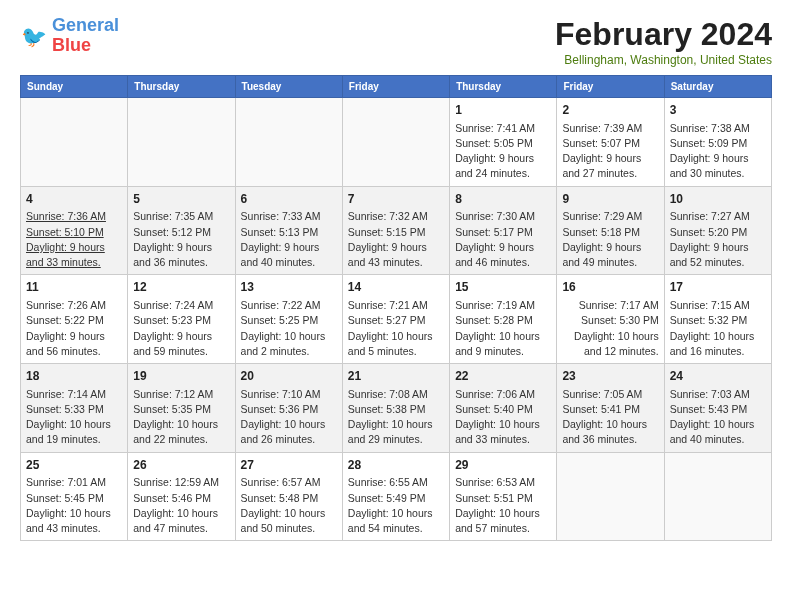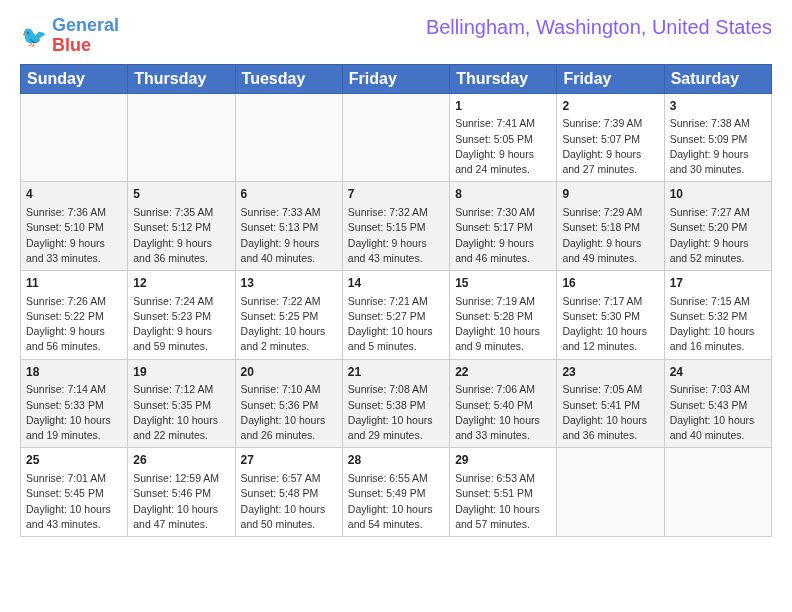--- a/index.html
+++ b/index.html
@@ -37,34 +37,34 @@
     }
     .title-block {
       text-align: right;
     }
     .month-year {
       font-size: 32px;
       font-weight: bold;
       color: #222;
     }
     .location {
-      font-size: 20px;
-      color: #8b5cf6;
+      font-size: 12px;
+      color: #4d7c0f;
     }
     table {
       width: 100%;
       border-collapse: collapse;
       font-size: 11px;
     }
     thead tr th {
       background-color: #4472c4;
       color: #fff;
       text-align: left;
       padding: 5px 6px;
-      font-size: 16px;
+      font-size: 10px;
       font-weight: bold;
       border: 1px solid #3a62a8;
     }
     tbody tr td {
       border: 1px solid #ccc;
       vertical-align: top;
       padding: 4px 5px;
       height: 78px;
       width: 14.28%;
       color: #222;
@@ -100,20 +100,21 @@
       <svg viewBox="0 0 40 40" xmlns="http://www.w3.org/2000/svg">
         <text x="2" y="32" font-size="30" fill="#4a90d9">🐦</text>
       </svg>
     </div>
     <div class="logo-text">
       <div><span>General</span></div>
       <div><span style="color:#ef4444;">Blue</span></div>
     </div>
   </div>
   <div class="title-block">
+    <div class="month-year">February 2024</div>
     <div class="location">Bellingham, Washington, United States</div>
   </div>
 </div>
 
 <table>
   <thead>
     <tr id="dow-header">
     <th>Sunday</th>
         <th>Thursday</th>
         <th>Tuesday</th>
@@ -147,21 +148,21 @@
           <span class="day-number">3</span>
           <div class="day-info" style="white-space: pre-line;">Sunrise: 7:38 AM
 Sunset: 5:09 PM
 Daylight: 9 hours
 and 30 minutes.</div>
         </td>
       </tr>
       <tr>
         <td>
           <span class="day-number">4</span>
-          <div class="day-info" style="white-space: pre-line;">Sunrise: 7:36 AM
+          <div class="day-info" style="white-space: pre-line; text-decoration: underline;">Sunrise: 7:36 AM
 Sunset: 5:10 PM
 Daylight: 9 hours
 and 33 minutes.</div>
         </td>
         <td>
           <span class="day-number">5</span>
           <div class="day-info" style="white-space: pre-line;">Sunrise: 7:35 AM
 Sunset: 5:12 PM
 Daylight: 9 hours
 and 36 minutes.</div>
@@ -233,21 +234,21 @@
         </td>
         <td>
           <span class="day-number">15</span>
           <div class="day-info" style="white-space: pre-line;">Sunrise: 7:19 AM
 Sunset: 5:28 PM
 Daylight: 10 hours
 and 9 minutes.</div>
         </td>
         <td>
           <span class="day-number">16</span>
-          <div class="day-info" style="white-space: pre-line;">Sunrise: 7:17 AM
+          <div class="day-info" style="white-space: pre-line; text-align: right;">Sunrise: 7:17 AM
 Sunset: 5:30 PM
 Daylight: 10 hours
 and 12 minutes.</div>
         </td>
         <td>
           <span class="day-number">17</span>
           <div class="day-info" style="white-space: pre-line;">Sunrise: 7:15 AM
 Sunset: 5:32 PM
 Daylight: 10 hours
 and 16 minutes.</div>

